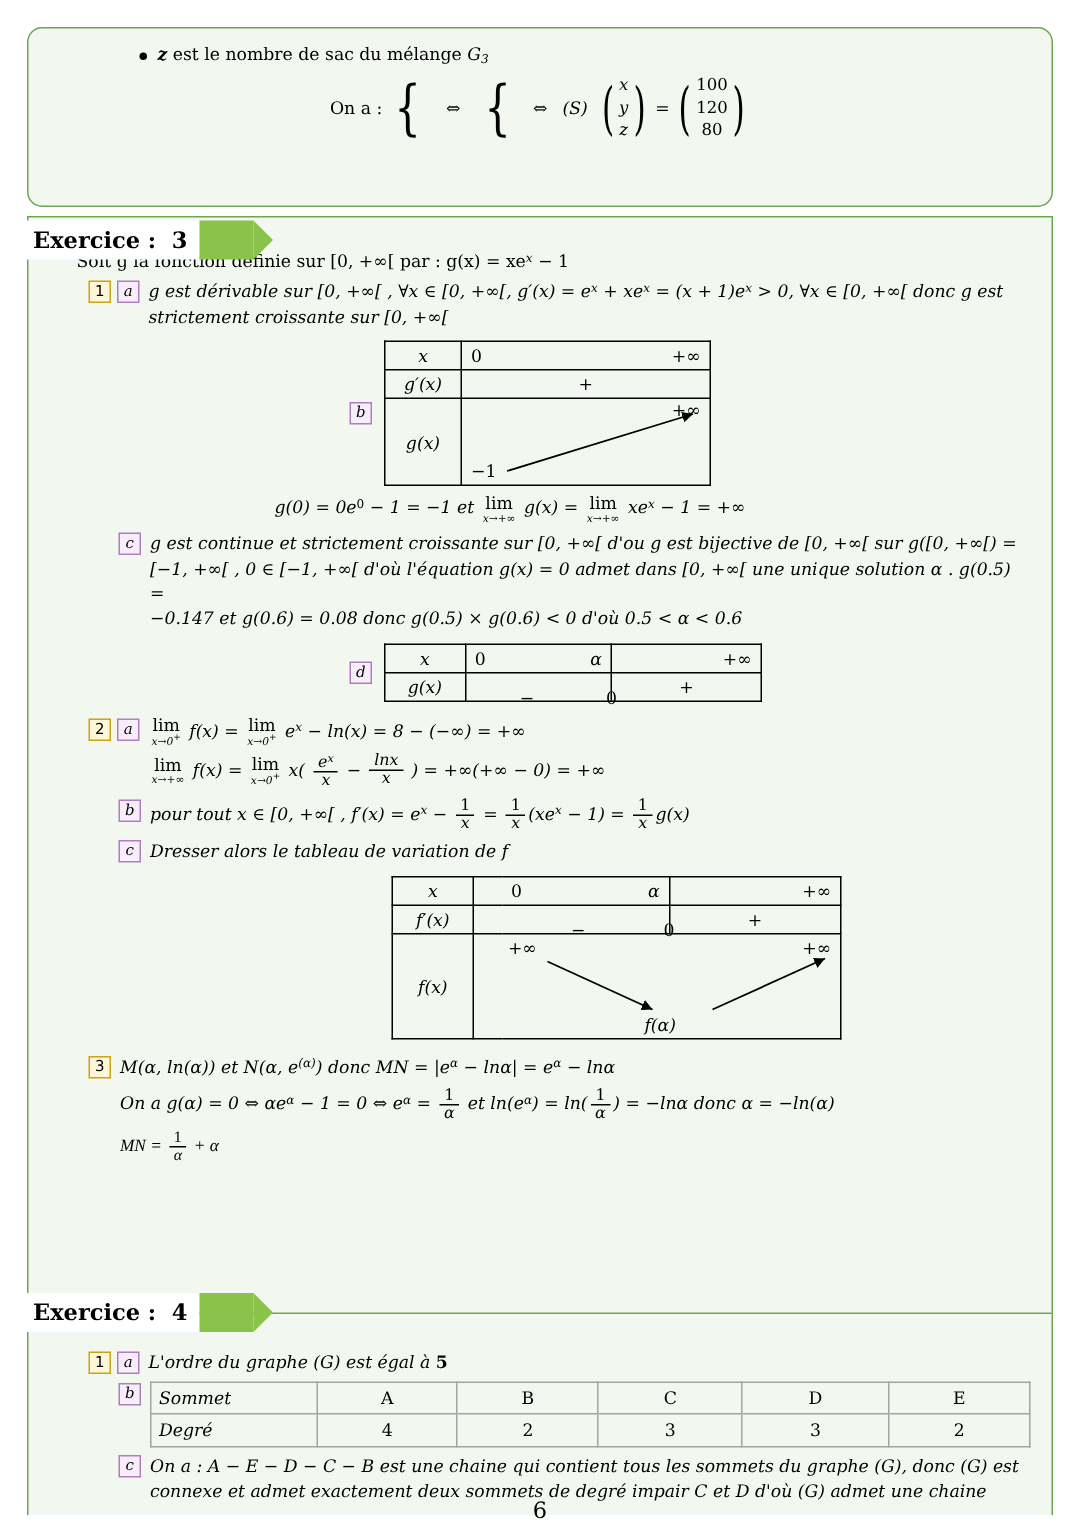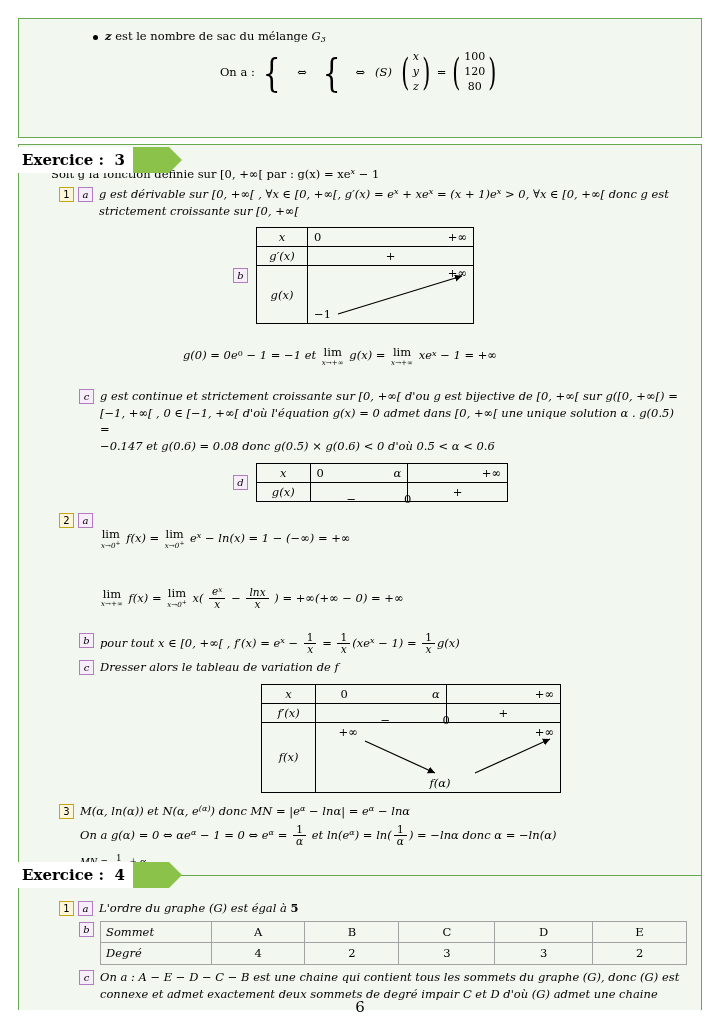--- a/index.html
+++ b/index.html
@@ -87,21 +87,21 @@
     margin: 0 2px;
   }
   .frac .num { display: block; padding: 0 3px; }
   .frac .den { display: block; border-top: 1px solid #000; padding: 0 3px; }
 
   .lim {
     display: inline-block;
     text-align: center;
     vertical-align: middle;
     line-height: 1;
-    margin: 17px 2px;
+    margin: 0 2px;
   }
   .lim .top { display: block; font-size: 1em; }
   .lim .bot { display: block; font-size: 0.62em; }
 
   
   .num-box {
     display: inline-block;
     border: 1px solid #c8a415;
     background: #fdf6d8;
     color: #000;
@@ -196,21 +196,21 @@
     text-align: center;
   }
   table.gt td.hd { text-align: left; padding-left: 5px; }
   .tblwrap { position: relative; display: inline-block; }
 </style>
 </head>
 <body>
 
 <div class="page">
 
-  <div class="panel" style="top:18px; height:120px;">
+  <div class="panel" style="top:18px; height:120px;border-radius:10px;">
     <div class="panel-inner">
       <div style="margin-left:60px;">
         <span class="bullet"></span><span class="it bld">z</span>
         <span>est le nombre de sac du mélange</span>
         <span class="it">G<sub class="s">3</sub></span>
       </div>
 
       <div style="display:flex; align-items:center; justify-content:center; margin-top:6px;">
         <span style="margin-right:4px;">On a :</span>
         <span class="sys">
@@ -358,21 +358,21 @@
       <div class="row" style="margin-left:26px; margin-top:10px;">
         <span class="marks">
           <span class="num-box">2</span>
           <span class="let-box">a</span>
         </span>
         <span class="body">
           <span>
             <span class="lim"><span class="top">lim</span><span class="bot it"><span>x→0</span><sup>+</sup></span></span>
             <span class="it">f(x) = </span>
             <span class="lim"><span class="top">lim</span><span class="bot it"><span>x→0</span><sup>+</sup></span></span>
-            <span class="it">e</span><sup class="s it">x</sup><span class="it"> − ln(x) = 1 − (−∞) = +∞</span>
+            <span class="it">e</span><sup class="s it">x</sup><span class="it"> − ln(x) = 8 − (−∞) = +∞</span>
           </span>
           <br>
           <span style="display:inline-block; margin-top:4px;">
             <span class="lim"><span class="top">lim</span><span class="bot it">x→+∞</span></span>
             <span class="it">f(x) = </span>
             <span class="lim"><span class="top">lim</span><span class="bot it"><span>x→0</span><sup>+</sup></span></span>
             <span class="it">x(</span>
             <span class="frac"><span class="num it"><span>e</span><sup class="s">x</sup></span><span class="den it">x</span></span>
             <span>−</span>
             <span class="frac"><span class="num it">lnx</span><span class="den it">x</span></span>

